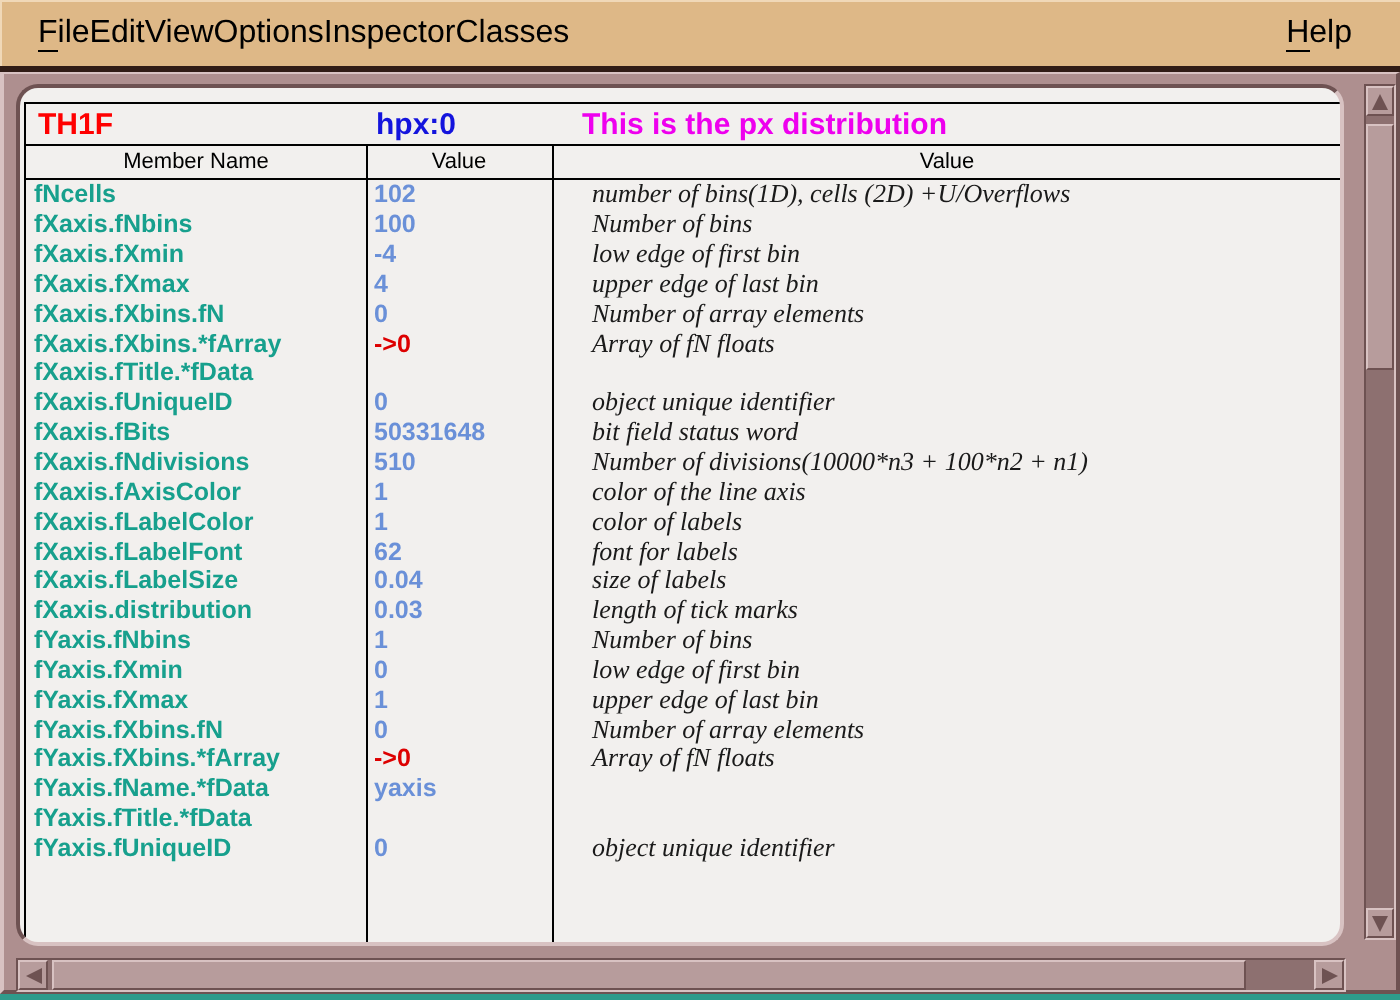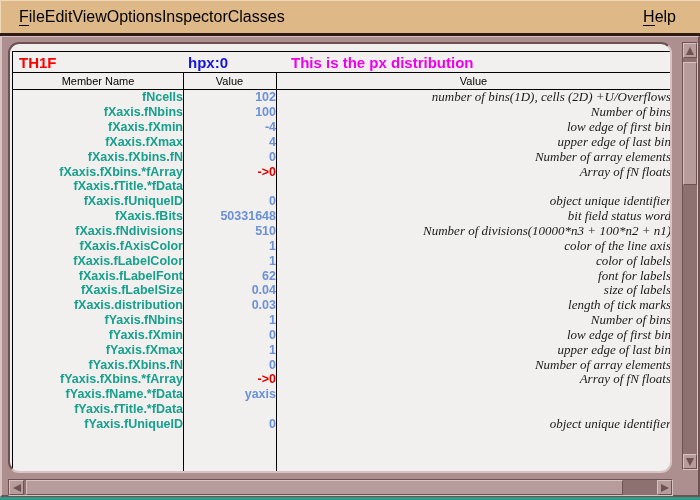--- a/index.html
+++ b/index.html
@@ -49,21 +49,21 @@
   .obj-header span{position:absolute;top:2px;font-weight:bold;font-size:15px;white-space:nowrap;}
   .obj-class{left:6px;color:var(--class-red,#FF0000);}
   .obj-name{left:175px;color:var(--object-blue,#1414DD);}
   .obj-title{left:278px;color:var(--title-magenta,#EE00EE);}
   .col-headers{
     display:grid;grid-template-columns:170px 93px 1fr;height:16px;
     border-bottom:1px solid var(--table-border,#000);
     font-size:11px;font-weight:normal;color:#000;align-items:center;text-align:center;
   }
   .rows{position:relative;}
-  .row{display:grid;grid-template-columns:170px 93px 1fr;height:14.85px;align-items:center;overflow:visible;text-align:right;}
+  .row{display:grid;grid-template-columns:170px 93px 1fr;height:14.85px;align-items:center;overflow:visible;}
   .cell{white-space:nowrap;overflow:hidden;}
   .cell.name{color:var(--member-name,#17A08D);padding-left:4px;font-size:12.5px;font-weight:bold;}
   .cell.value{color:var(--value-blue,#6A90D8);padding-left:4px;font-size:12.5px;font-weight:bold;}
   .cell.value.red{color:var(--pointer-red,#DD0000);}
   .cell.title{
     font-family:"Liberation Serif",serif;font-style:italic;font-weight:normal;
     font-size:13px;color:var(--row-title,#1A1A1A);padding-left:20px;
   }
   .vline{position:absolute;top:21px;width:1px;height:404px;background:var(--table-border,#000);}
   .v1{left:170px;}.v2{left:263px;}

